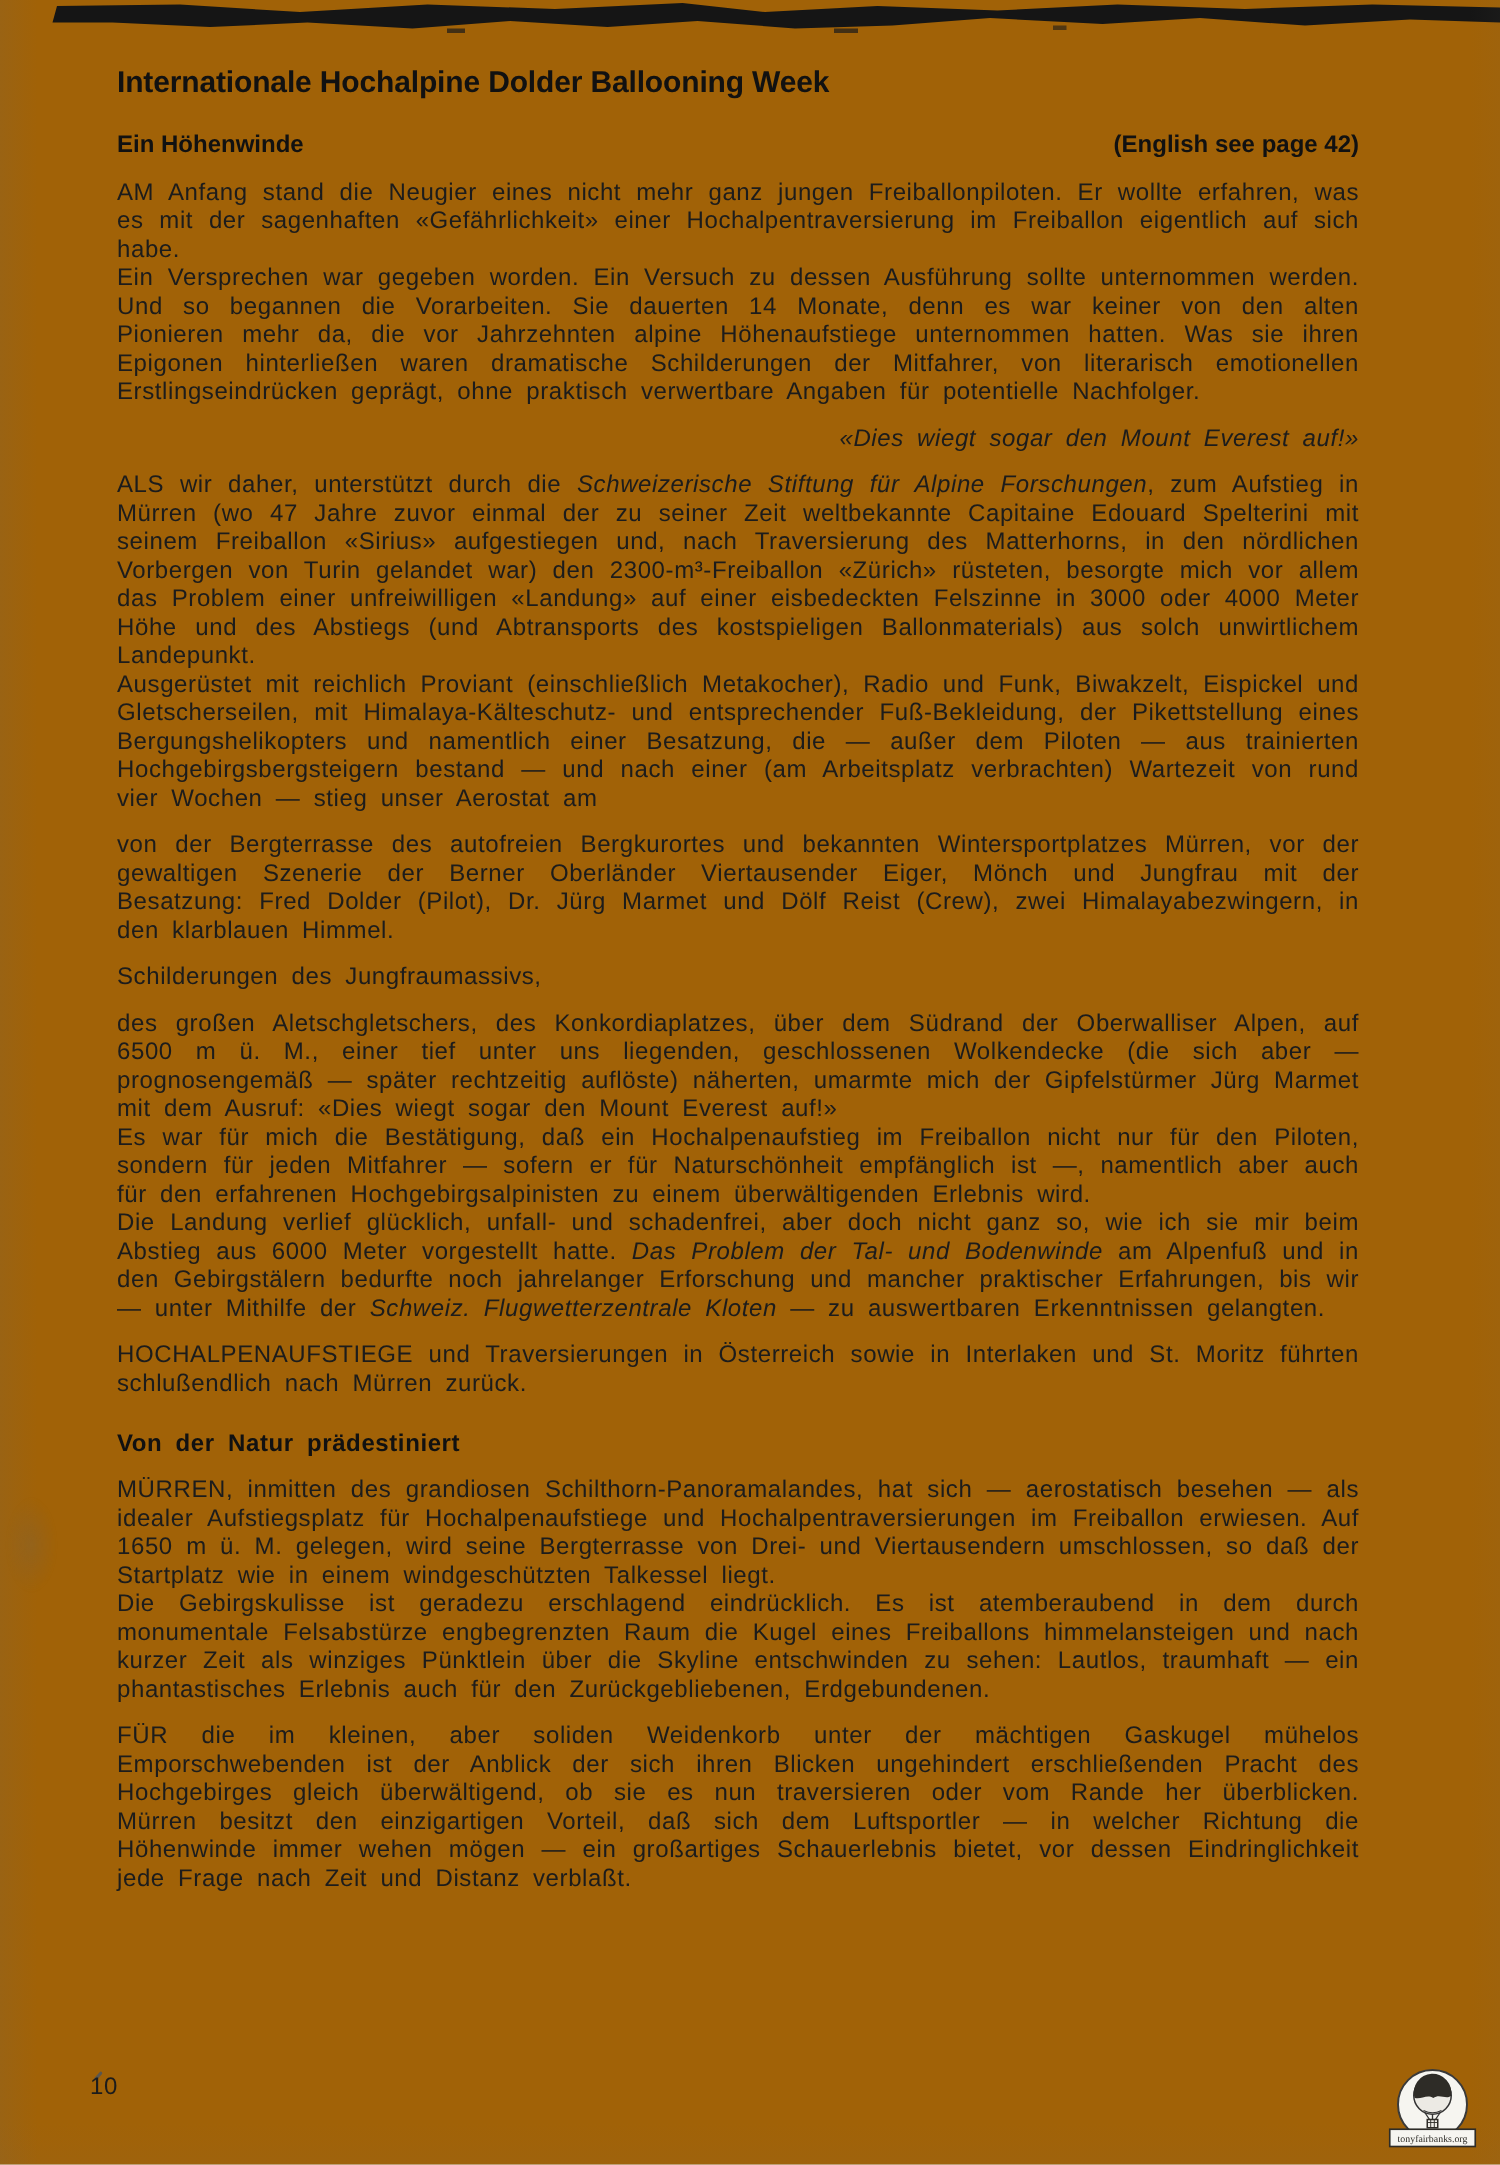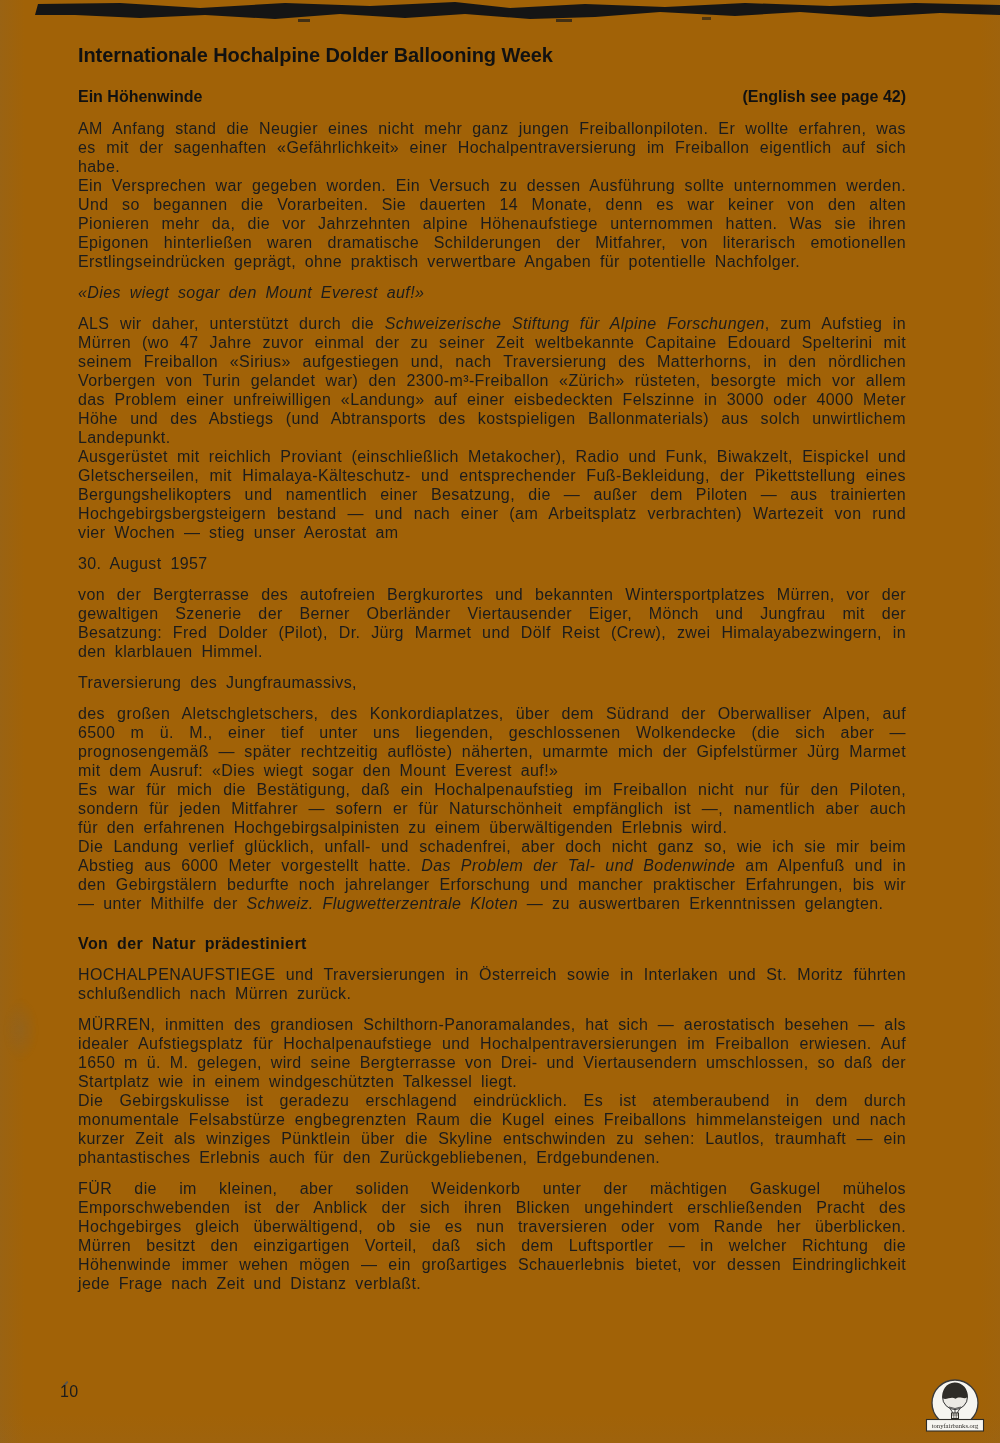--- a/index.html
+++ b/index.html
@@ -44,21 +44,21 @@
   }
 
   .blk {
     margin:0;
     font-size:16px; line-height:19px;
     letter-spacing:0.4px; word-spacing:4px;
     text-align:justify;
   }
   .blk.gap  { margin-top:12px; }
   .blk.gap2 { margin-top:21px; }
-  .blk.italic-line { font-style:italic; text-align:left; }
+  .blk.italic-line { font-style:italic; text-align:right; }
   .blk.plain-line  { text-align:left; }
   .blk.bold-heading{ font-weight:bold; text-align:left; color:#111; }
   .blk .it { font-style:italic; }
 
   .page-number {
     position:absolute; left:60px; top:1383px;
     font-size:16px; letter-spacing:0.4px; color:#1c1c1c;
   }
   .watermark { position:absolute; left:920px; top:1366px; width:70px; height:72px; }
 </style>
@@ -85,28 +85,27 @@
       <span>Ein Höhenwinde</span>
       <span>(English see page 42)</span>
     </div>
 
     <div>
         <p class="blk body"><span>AM Anfang stand die Neugier eines nicht mehr ganz jungen Freiballonpiloten. Er wollte erfahren, was es mit der sagenhaften «Gefährlichkeit» einer Hochalpentraversierung im Freiballon eigentlich auf sich habe.</span></p>
         <p class="blk body"><span>Ein Versprechen war gegeben worden. Ein Versuch zu dessen Ausführung sollte unternommen werden. Und so begannen die Vorarbeiten. Sie dauerten 14 Monate, denn es war keiner von den alten Pionieren mehr da, die vor Jahrzehnten alpine Höhenaufstiege unternommen hatten. Was sie ihren Epigonen hinterließen waren dramatische Schilderungen der Mitfahrer, von literarisch emotionellen Erstlingseindrücken geprägt, ohne praktisch verwertbare Angaben für potentielle Nachfolger.</span></p>
         <p class="blk italic-line gap"><span>«Dies wiegt sogar den Mount Everest auf!»</span></p>
         <p class="blk body gap"><span>ALS wir daher, unterstützt durch die </span><span class="it">Schweizerische Stiftung für Alpine Forschungen</span><span>, zum Aufstieg in Mürren (wo 47 Jahre zuvor einmal der zu seiner Zeit weltbekannte Capitaine Edouard Spelterini mit seinem Freiballon «Sirius» aufgestiegen und, nach Traversierung des Matterhorns, in den nördlichen Vorbergen von Turin gelandet war) den 2300-m³-Freiballon «Zürich» rüsteten, besorgte mich vor allem das Problem einer unfreiwilligen «Landung» auf einer eisbedeckten Felszinne in 3000 oder 4000 Meter Höhe und des Abstiegs (und Abtransports des kostspieligen Ballonmaterials) aus solch unwirtlichem Landepunkt.</span></p>
         <p class="blk body"><span>Ausgerüstet mit reichlich Proviant (einschließlich Metakocher), Radio und Funk, Biwakzelt, Eispickel und Gletscherseilen, mit Himalaya-Kälteschutz- und entsprechender Fuß-Bekleidung, der Pikettstellung eines Bergungshelikopters und namentlich einer Besatzung, die — außer dem Piloten — aus trainierten Hochgebirgsbergsteigern bestand — und nach einer (am Arbeitsplatz verbrachten) Wartezeit von rund vier Wochen — stieg unser Aerostat am</span></p>
-        <p class="blk plain-line gap"><span>30. August 1957</span></p>
         <p class="blk body gap"><span>von der Bergterrasse des autofreien Bergkurortes und bekannten Wintersportplatzes Mürren, vor der gewaltigen Szenerie der Berner Oberländer Viertausender Eiger, Mönch und Jungfrau mit der Besatzung: Fred Dolder (Pilot), Dr. Jürg Marmet und Dölf Reist (Crew), zwei Himalayabezwingern, in den klarblauen Himmel.</span></p>
-        <p class="blk plain-line gap"><span>Traversierung des Jungfraumassivs,</span></p>
+        <p class="blk plain-line gap"><span>Schilderungen des Jungfraumassivs,</span></p>
         <p class="blk body gap"><span>des großen Aletschgletschers, des Konkordiaplatzes, über dem Südrand der Oberwalliser Alpen, auf 6500 m ü. M., einer tief unter uns liegenden, geschlossenen Wolkendecke (die sich aber — prognosengemäß — später rechtzeitig auflöste) näherten, umarmte mich der Gipfelstürmer Jürg Marmet mit dem Ausruf: «Dies wiegt sogar den Mount Everest auf!»</span></p>
         <p class="blk body"><span>Es war für mich die Bestätigung, daß ein Hochalpenaufstieg im Freiballon nicht nur für den Piloten, sondern für jeden Mitfahrer — sofern er für Naturschönheit empfänglich ist —, namentlich aber auch für den erfahrenen Hochgebirgsalpinisten zu einem überwältigenden Erlebnis wird.</span></p>
         <p class="blk body"><span>Die Landung verlief glücklich, unfall- und schadenfrei, aber doch nicht ganz so, wie ich sie mir beim Abstieg aus 6000 Meter vorgestellt hatte. </span><span class="it">Das Problem der Tal- und Bodenwinde</span><span> am Alpenfuß und in den Gebirgstälern bedurfte noch jahrelanger Erforschung und mancher praktischer Erfahrungen, bis wir — unter Mithilfe der </span><span class="it">Schweiz. Flugwetterzentrale Kloten</span><span> — zu auswertbaren Erkenntnissen gelangten.</span></p>
+        <p class="blk body gap"><span>HOCHALPENAUFSTIEGE und Traversierungen in Österreich sowie in Interlaken und St. Moritz führten schlußendlich nach Mürren zurück.</span></p>
         <p class="blk bold-heading gap2"><span>Von der Natur prädestiniert</span></p>
-        <p class="blk body gap"><span>HOCHALPENAUFSTIEGE und Traversierungen in Österreich sowie in Interlaken und St. Moritz führten schlußendlich nach Mürren zurück.</span></p>
         <p class="blk body gap"><span>MÜRREN, inmitten des grandiosen Schilthorn-Panoramalandes, hat sich — aerostatisch besehen — als idealer Aufstiegsplatz für Hochalpenaufstiege und Hochalpentraversierungen im Freiballon erwiesen. Auf 1650 m ü. M. gelegen, wird seine Bergterrasse von Drei- und Viertausendern umschlossen, so daß der Startplatz wie in einem windgeschützten Talkessel liegt.</span></p>
         <p class="blk body"><span>Die Gebirgskulisse ist geradezu erschlagend eindrücklich. Es ist atemberaubend in dem durch monumentale Felsabstürze engbegrenzten Raum die Kugel eines Freiballons himmelansteigen und nach kurzer Zeit als winziges Pünktlein über die Skyline entschwinden zu sehen: Lautlos, traumhaft — ein phantastisches Erlebnis auch für den Zurückgebliebenen, Erdgebundenen.</span></p>
         <p class="blk body gap"><span>FÜR die im kleinen, aber soliden Weidenkorb unter der mächtigen Gaskugel mühelos Emporschwebenden ist der Anblick der sich ihren Blicken ungehindert erschließenden Pracht des Hochgebirges gleich überwältigend, ob sie es nun traversieren oder vom Rande her überblicken. Mürren besitzt den einzigartigen Vorteil, daß sich dem Luftsportler — in welcher Richtung die Höhenwinde immer wehen mögen — ein großartiges Schauerlebnis bietet, vor dessen Eindringlichkeit jede Frage nach Zeit und Distanz verblaßt.</span></p>
       </div>
   </div>
 
   <div class="page-number">10</div>
 
   <svg class="watermark" viewBox="0 0 70 72" aria-hidden="false">
     <g>

